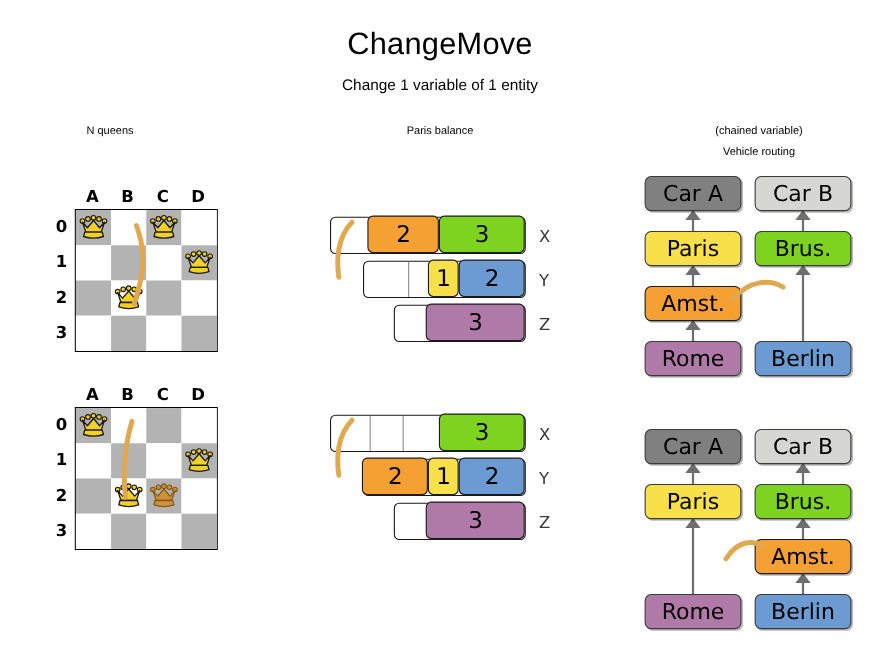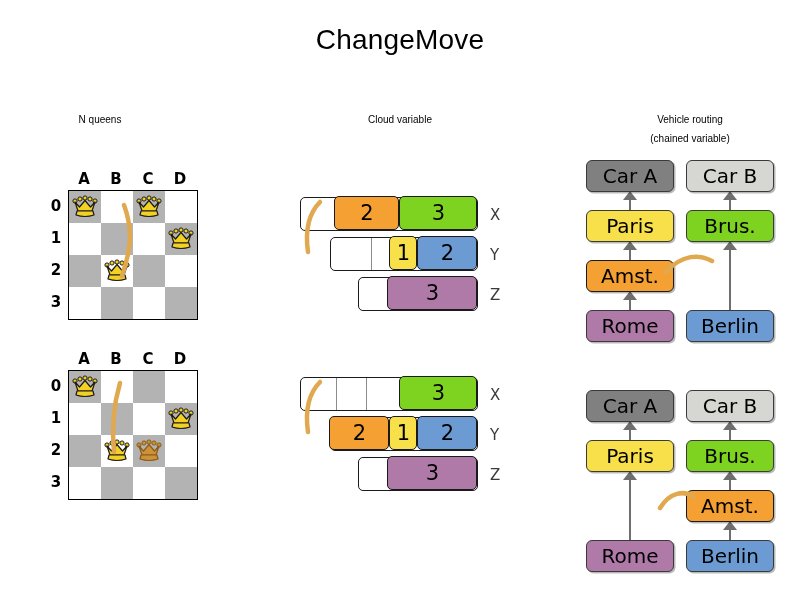--- a/index.html
+++ b/index.html
@@ -79,26 +79,27 @@
   .arrow-head{position:absolute;width:0;height:0;}
 
   svg.overlay{position:absolute;left:0;top:0;width:800px;height:600px;pointer-events:none;}
 </style>
 </head>
 <body>
 
 <div class="root">
 
   <div class="abs" id="title">ChangeMove</div>
+  <div class="abs" id="subtitle">Change 1 variable of 1 entity</div>
 
   <div class="abs col-head" id="head-nqueens">N queens</div>
-  <div class="abs col-head" id="head-cloud">Cloud variable</div>
+  <div class="abs col-head" id="head-cloud">Paris balance</div>
   <div class="abs col-head" id="head-vrp">
+    <div>(chained variable)</div>
     <div>Vehicle routing</div>
-    <div>(chained variable)</div>
   </div>
 
   <div class="abs board-wrap" id="board-before" style="left:25px;top:170px;">
       <div class="file-labels">
         <span style="left: 0px;">A</span>
         <span style="left: 32px;">B</span>
         <span style="left: 64px;">C</span>
         <span style="left: 96px;">D</span>
       </div>
       <div class="rank-labels">

